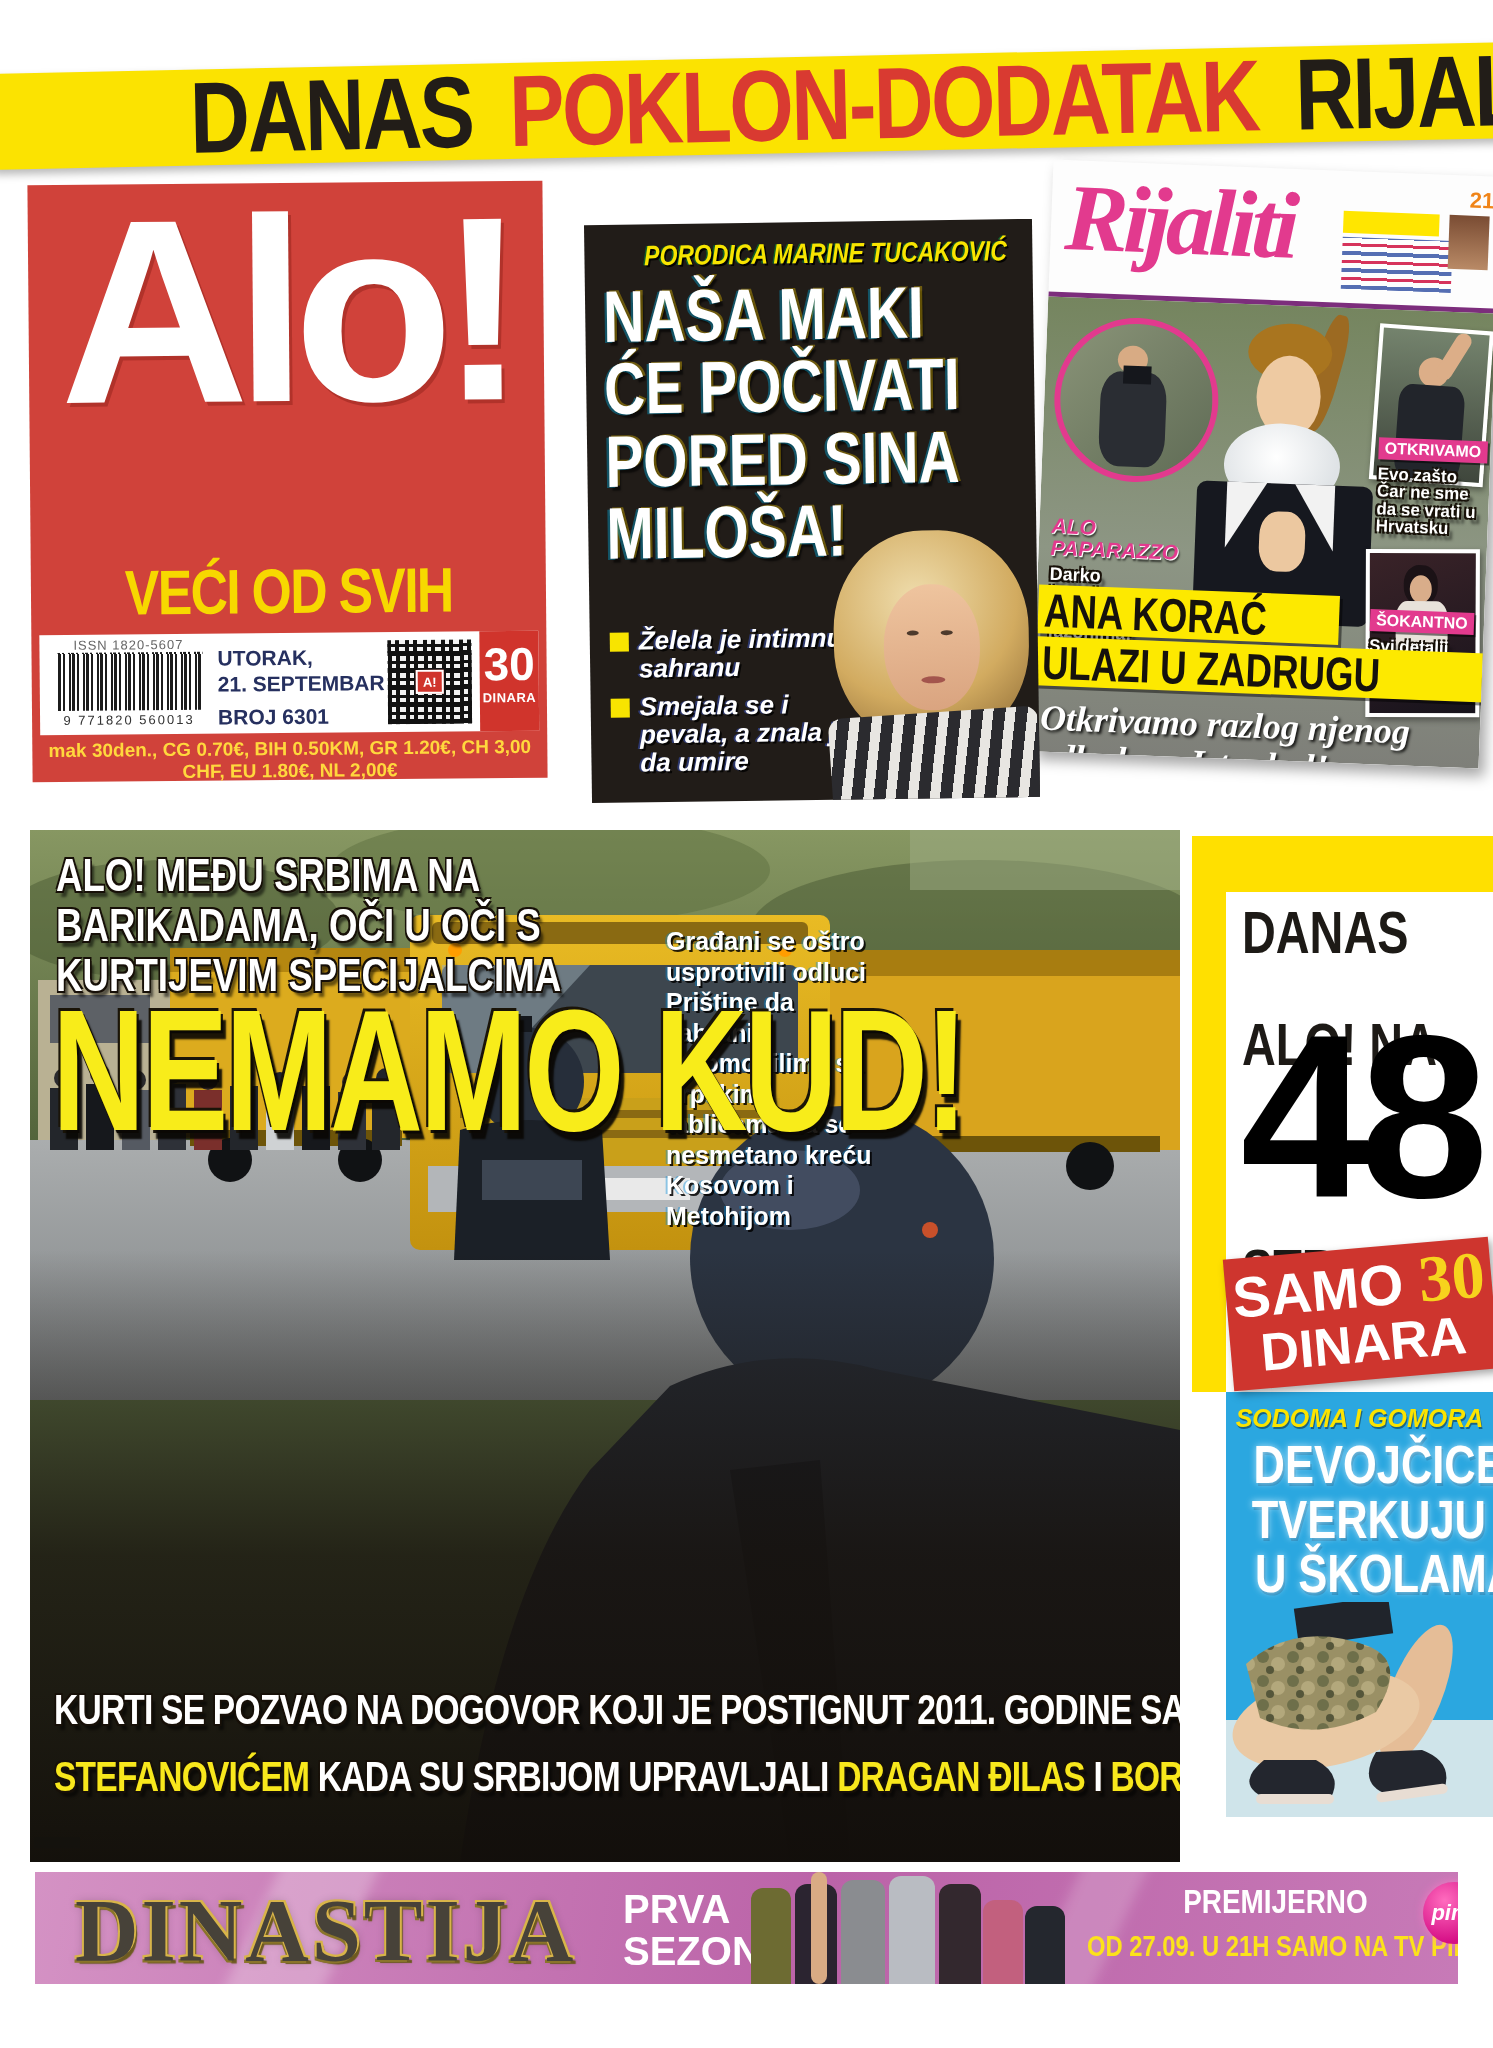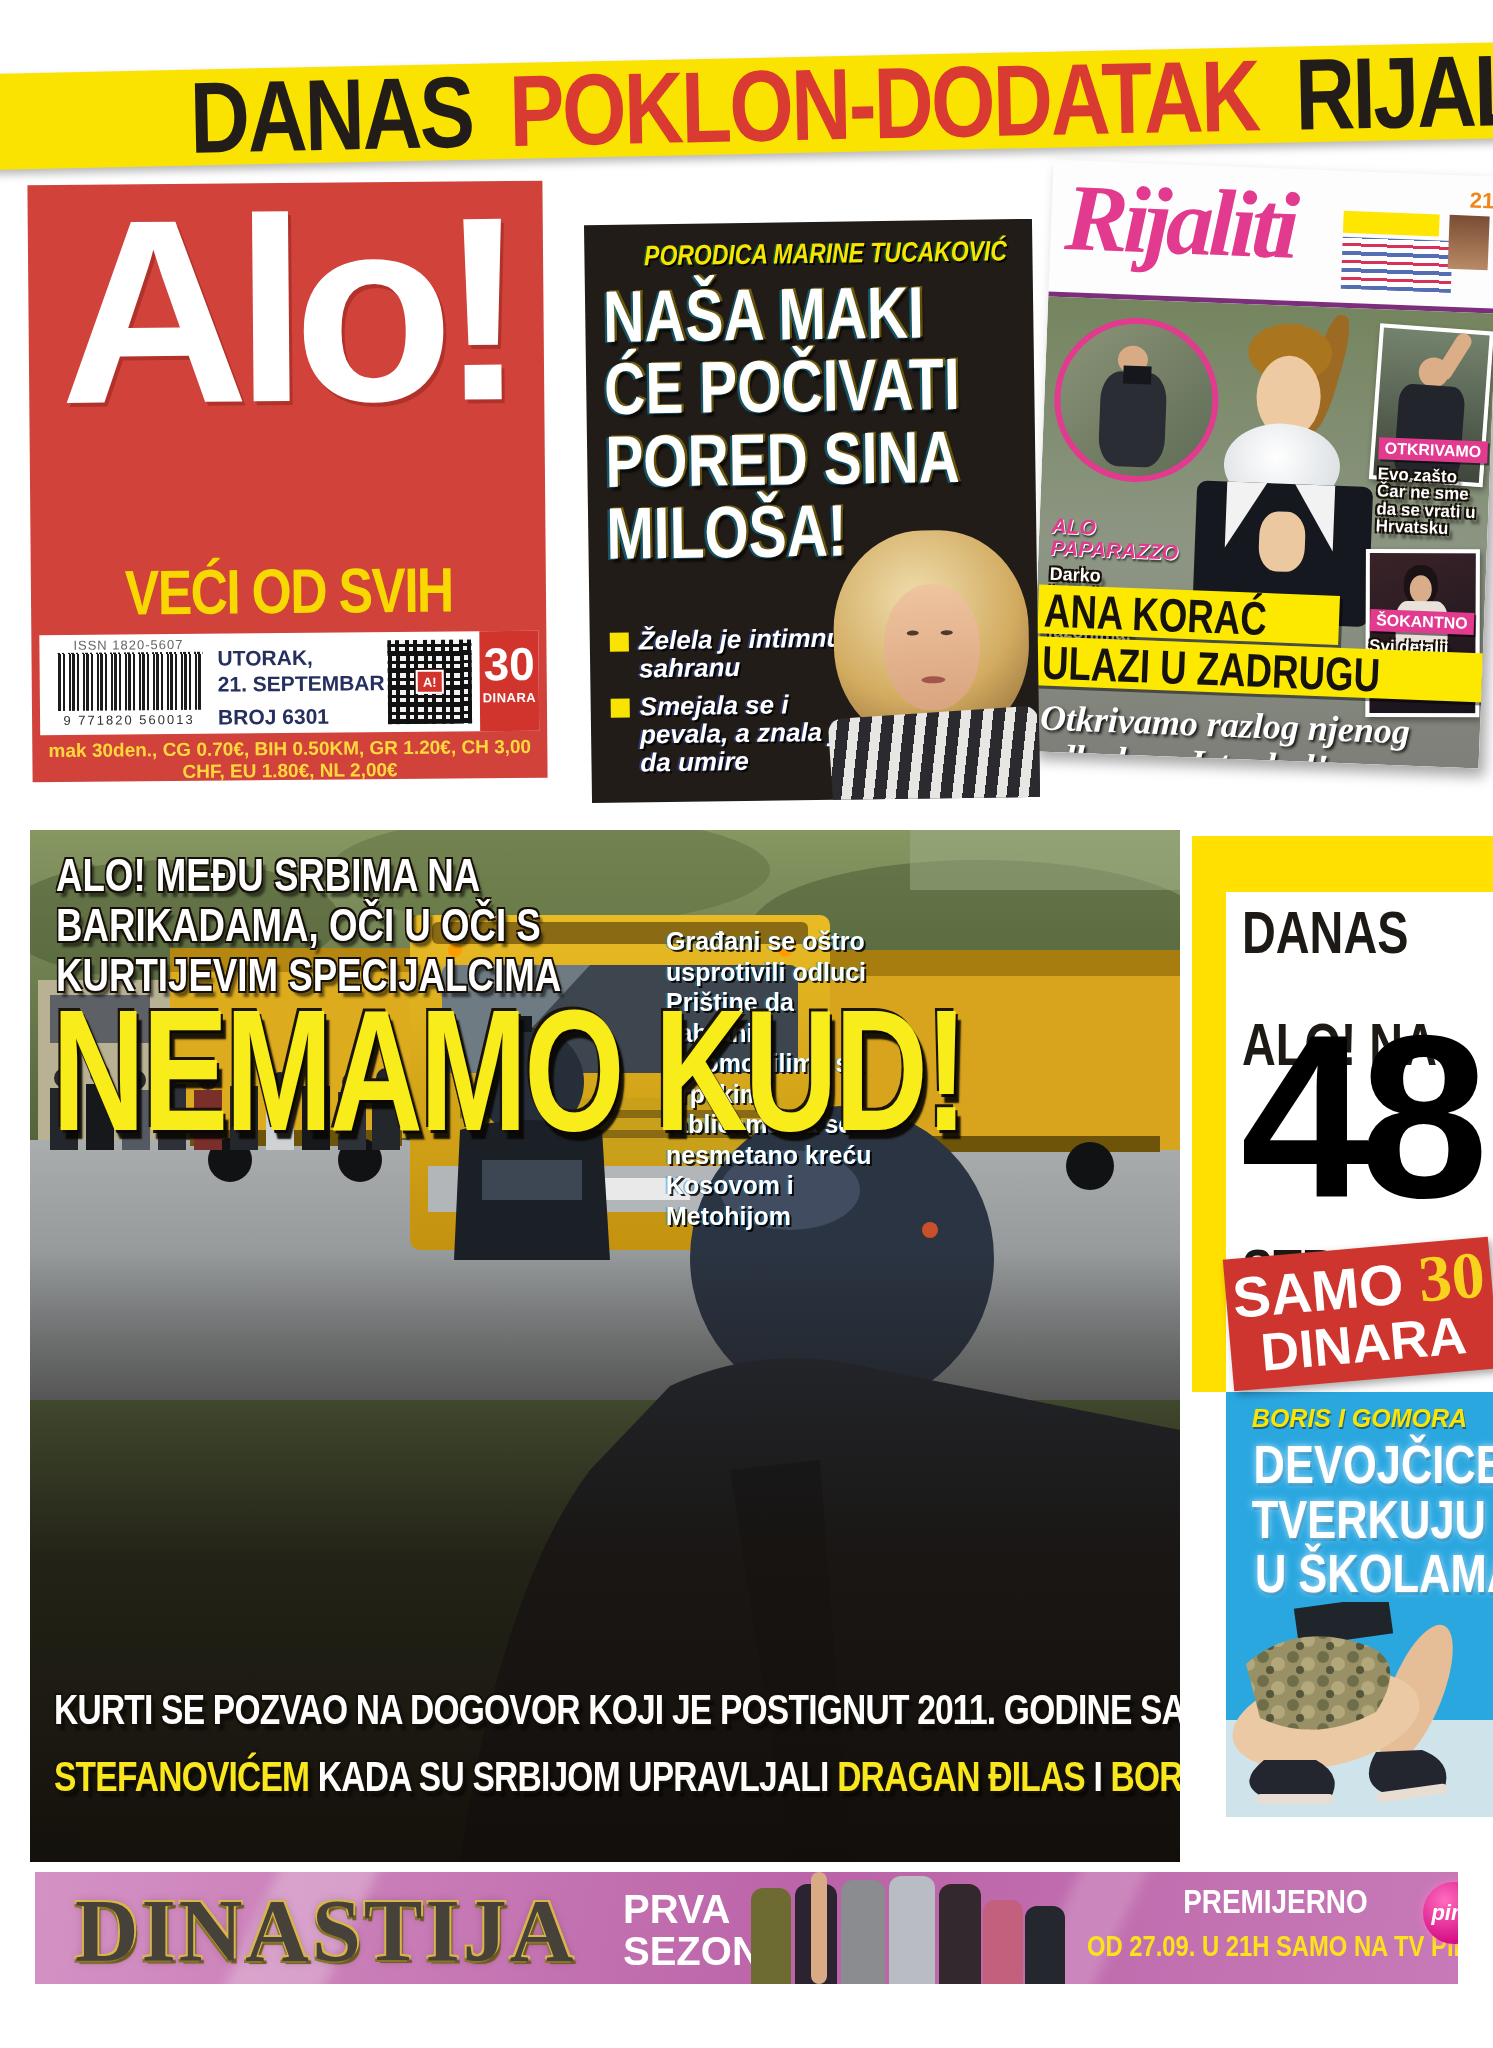--- a/index.html
+++ b/index.html
@@ -429,21 +429,21 @@
   </div>
 
   <div class="abs sticker">
     <div class="stk-row1">
       <span class="stk-samo">SAMO </span><span class="stk-30">30</span>
     </div>
     <div class="stk-dinara">DINARA</div>
   </div>
 
   <div class="abs sodoma">
-    <div class="abs sod-kick">BORIS I GOMORA</div>
+    <div class="abs sod-kick">SODOMA I GOMORA</div>
     <div class="abs sod-head">
       <div><span class="sh condc">DEVOJČICE</span></div>
       <div><span class="sh condc">TVERKUJU</span></div>
       <div><span class="sh condc">U ŠKOLAMA</span></div>
     </div>
     <svg class="abs sod-legs" viewBox="0 0 267 215" width="267" height="215">
       <defs>
         <pattern id="camo" width="30" height="24" patternUnits="userSpaceOnUse">
           <rect width="30" height="24" fill="#9a9065"></rect>
           <circle cx="7" cy="7" r="6" fill="#6e6f4a"></circle>

